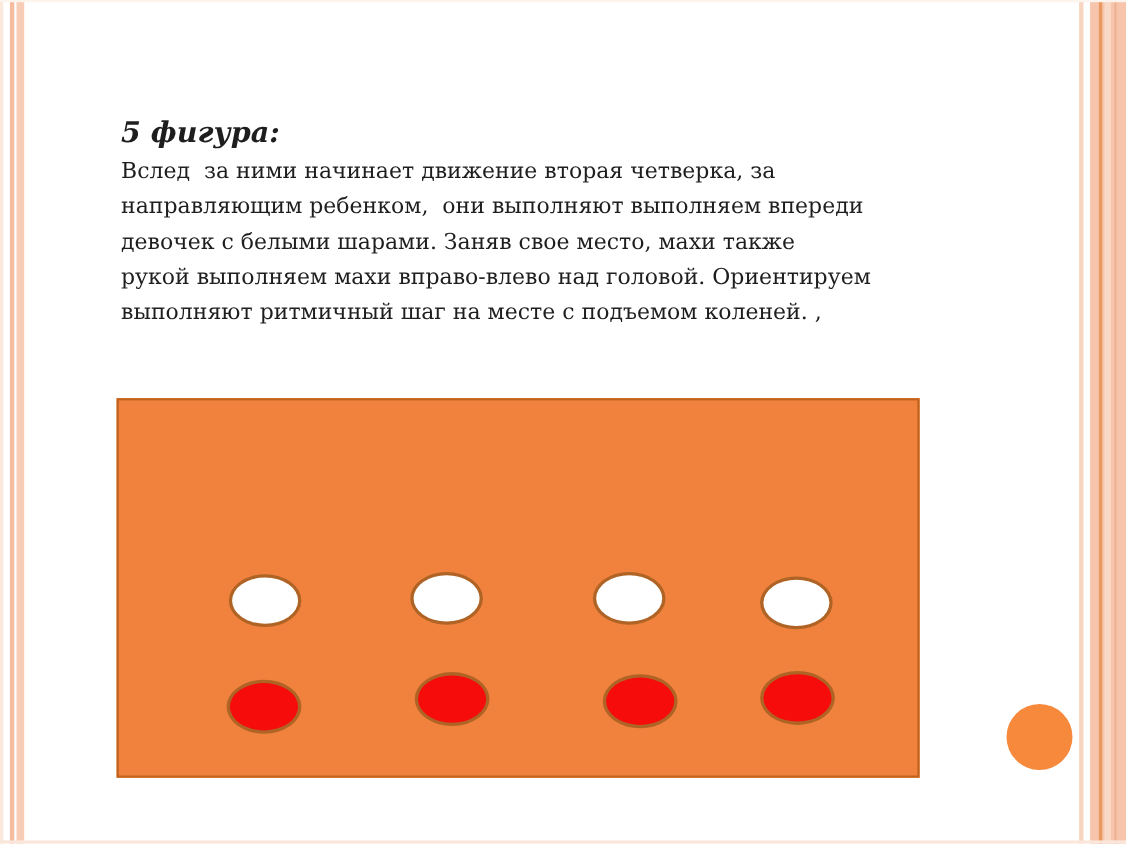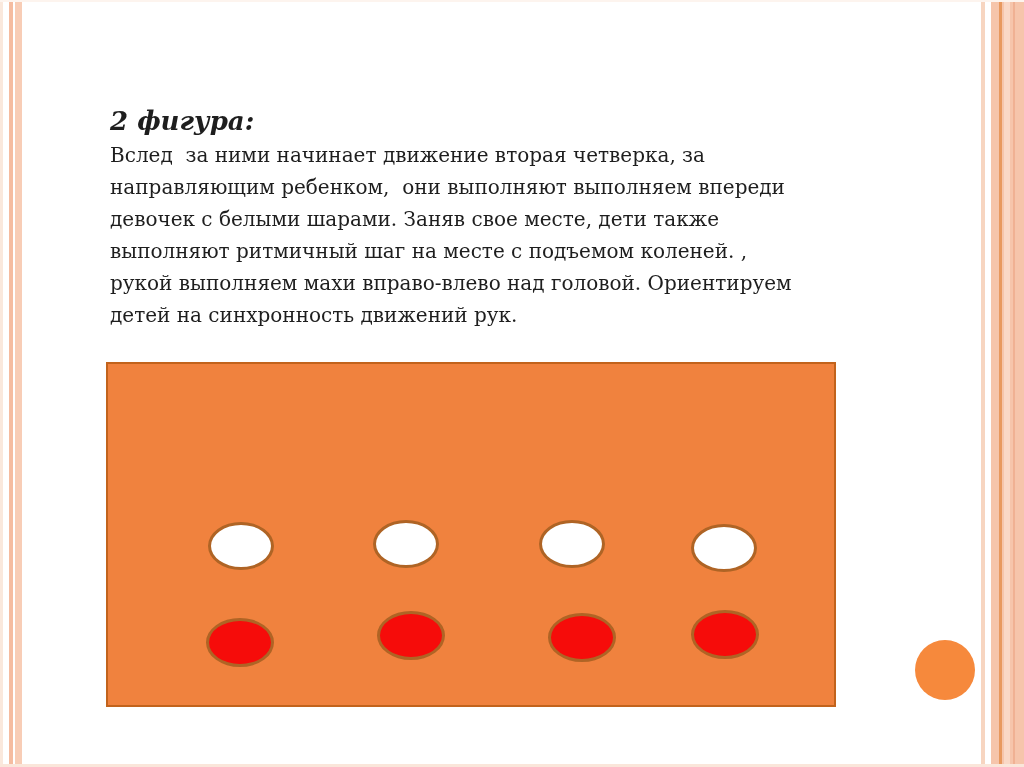--- a/index.html
+++ b/index.html
@@ -94,27 +94,26 @@
 <div class="stripe stripe-l3"></div>
 <div class="stripe stripe-r1"></div>
 <div class="stripe stripe-band"></div>
 <div class="stripe stripe-line"></div>
 <div class="stripe stripe-band-light"></div>
 <div class="stripe stripe-band-faint"></div>
 <div class="edge-line edge-top"></div>
 <div class="edge-line edge-bottom"></div>
 
 <div class="textblock">
-  <div class="slide-title">2 фигура:</div>
+  <div class="slide-title">5 фигура:</div>
   <div class="body-line">Вслед  за ними начинает движение вторая четверка, за</div>
   <div class="body-line">направляющим ребенком,  они выполняют выполняем впереди</div>
-  <div class="body-line">девочек с белыми шарами. Заняв свое месте, дети также</div>
+  <div class="body-line">девочек с белыми шарами. Заняв свое место, махи также</div>
+  <div class="body-line">рукой выполняем махи вправо-влево над головой. Ориентируем</div>
   <div class="body-line">выполняют ритмичный шаг на месте с подъемом коленей. ,</div>
-  <div class="body-line">рукой выполняем махи вправо-влево над головой. Ориентируем</div>
-  <div class="body-line">детей на синхронность движений рук.</div>
 </div>
 
 <div class="formation-rect">
   <div class="oval white" style="left:100px; top:158px;"></div>
   <div class="oval white" style="left:265px; top:156px;"></div>
   <div class="oval white" style="left:431px; top:156px;"></div>
   <div class="oval white" style="left:583px; top:160px;"></div>
   <div class="oval red" style="left:98px;  top:254px;"></div>
   <div class="oval red" style="left:269px; top:247px;"></div>
   <div class="oval red" style="left:440px; top:249px;"></div>

